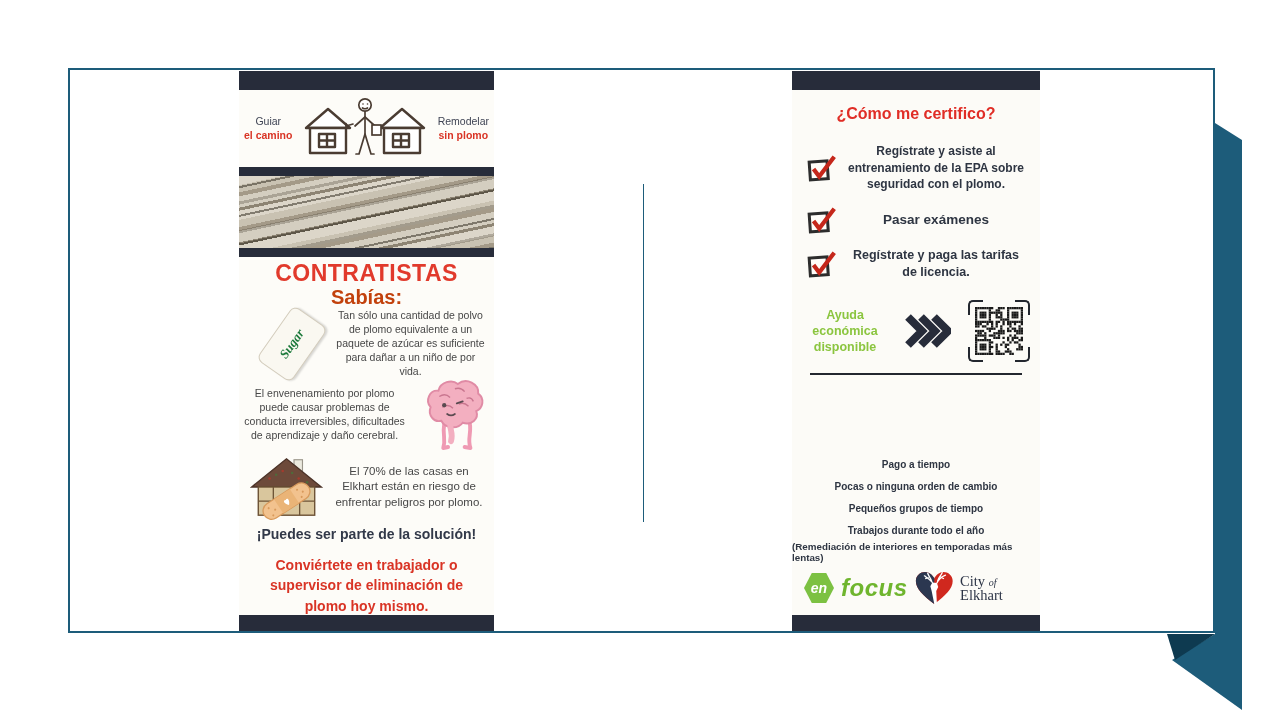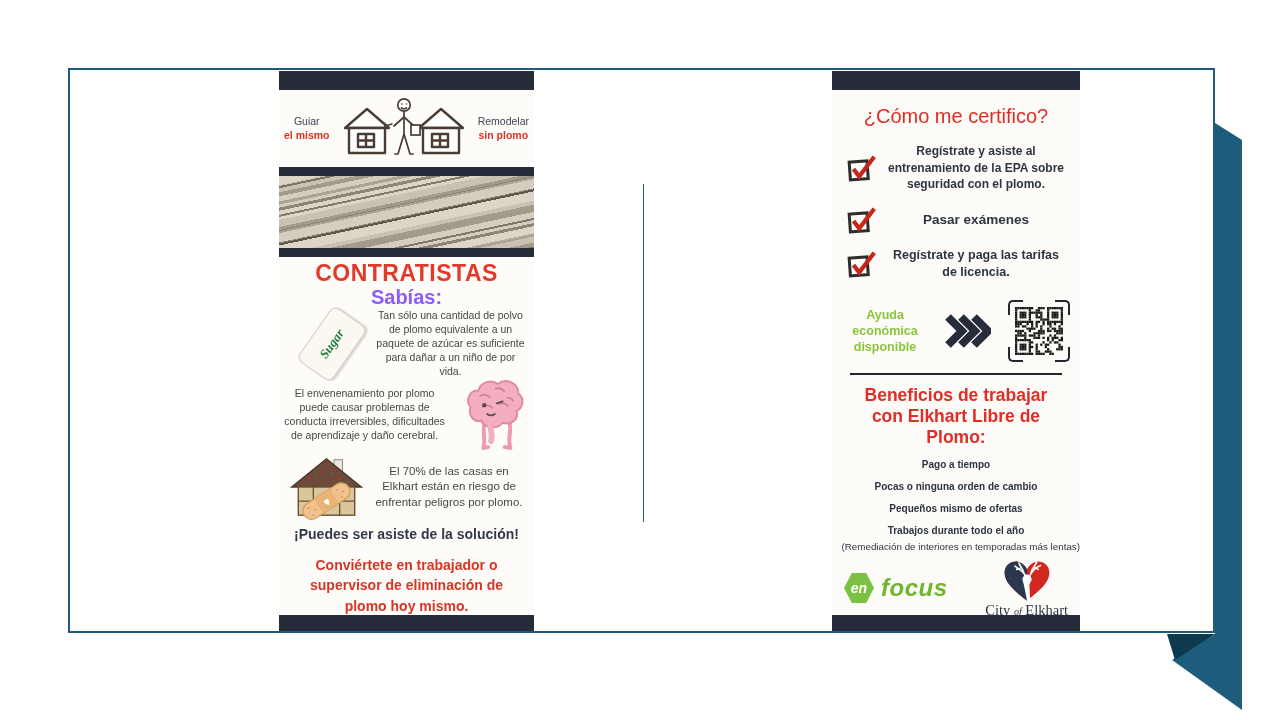--- a/index.html
+++ b/index.html
@@ -7,21 +7,21 @@
     width:1280px;height:720px;position:relative;overflow:hidden;
     background:#ffffff;
     font-family:"Liberation Sans","DejaVu Sans",sans-serif;
     -webkit-font-smoothing:antialiased;
   }
   .slide{
     position:absolute;left:68px;top:68px;width:1147px;height:565px;
     box-sizing:border-box;border:2px solid #1d5c7a;background:#ffffff;z-index:1;
   }
   .ribbon{position:absolute;left:0;top:0;width:1280px;height:720px;z-index:3;pointer-events:none;}
-  .panel{position:absolute;top:1px;height:560px;background:#fdfcf8;margin-left:40px;}
+  .panel{position:absolute;top:1px;height:560px;background:#fdfcf8;}
   .panel.left{left:169px;width:255px;}
   .panel.right{left:722px;width:248px;background:#fcfbf7;}
   .navbar{position:absolute;left:0;width:100%;background:#272c3a;}
   .navbar.top{top:0;height:19px;}
   .navbar.bottom{bottom:0;height:16px;}
   .mid-divider{position:absolute;left:573px;top:114px;width:1px;height:338px;background:#1d5c7a;}
 
   
   .lp-header{position:absolute;top:19px;left:0;width:100%;height:77px;display:flex;align-items:center;justify-content:space-between;padding:0 5px;box-sizing:border-box;}
   .tag{font-size:10.5px;line-height:1.25;color:#3f4454;}
@@ -29,42 +29,42 @@
   .tag.left-tag{text-align:center;}
   .tag.right-tag{text-align:center;}
   .photo{
     position:absolute;top:96px;left:0;width:100%;height:90px;box-sizing:border-box;
     border-top:9px solid #272c3a;border-bottom:9px solid #272c3a;
     background:
       repeating-linear-gradient(168deg, rgba(0,0,0,0) 0 10px, rgba(56,50,38,.55) 10px 12px, rgba(0,0,0,0) 12px 25px, rgba(92,84,70,.35) 25px 28px),
       repeating-linear-gradient(168deg, #dcd6c9 0 9px, #c9c2b2 9px 16px, #a49a88 16px 20px, #d4cec0 20px 31px, #8d8473 31px 34px);
   }
   .lp-title{position:absolute;top:189px;left:0;width:100%;text-align:center;color:#e13a2c;font-size:23px;font-weight:bold;letter-spacing:.5px;}
-  .lp-subtitle{position:absolute;top:215px;left:0;width:100%;text-align:center;color:#8b5cf6;font-size:20px;font-weight:bold;}
+  .lp-subtitle{position:absolute;top:215px;left:0;width:100%;text-align:center;color:#c2410c;font-size:20px;font-weight:bold;}
   .fact{position:absolute;left:0;width:100%;display:flex;align-items:center;box-sizing:border-box;}
   .fact-text{font-size:10.5px;line-height:1.35;color:#474747;text-align:center;}
   .f1{top:240px;height:64px;padding:0 8px;gap:4px;}
   .f1 .fact-text{width:156px;}
   .f2{top:305px;height:76px;padding:0 4px;gap:12px;}
   .f2 .fact-text{width:168px;}
   .f3{top:382px;height:68px;padding:0 8px;gap:6px;}
   .f3 .fact-text{width:156px;font-size:11.5px;}
   .sugar-wrap{width:84px;height:64px;position:relative;flex:none;}
   .sugar-pack{
     position:absolute;left:12px;top:12px;width:64px;height:40px;
     background:#faf8f1;border:1px solid #d3ccbc;border-radius:7px;
     box-shadow:1px 2px 2px rgba(0,0,0,.15);
     transform:rotate(-55deg);display:flex;align-items:center;justify-content:center;
   }
   .sugar-word{font-family:"Liberation Serif","DejaVu Serif",serif;font-weight:bold;font-style:italic;color:#1d7a3c;font-size:13px;}
   .solution{position:absolute;top:455px;left:0;width:100%;text-align:center;font-size:14px;font-weight:bold;color:#323949;}
   .cta{position:absolute;top:484px;left:0;width:100%;box-sizing:border-box;padding:0 14px;text-align:center;font-size:14px;line-height:1.45;font-weight:bold;color:#d93425;}
 
   
-  .rp-title{position:absolute;top:34px;left:0;width:100%;text-align:center;color:#e02d26;font-size:20px;font-weight:normal;}
+  .rp-title{position:absolute;top:34px;left:0;width:100%;text-align:center;color:#e02d26;font-size:16px;font-weight:bold;}
   .check{position:absolute;left:0;width:100%;display:flex;align-items:center;box-sizing:border-box;padding:0 14px;gap:8px;}
   .check-text{font-size:12px;line-height:1.4;font-weight:bold;color:#2e3542;text-align:center;flex:1;}
   .c1{top:68px;height:58px;}
   .c2{top:132px;height:34px;}
   .c2 .check-text{font-size:13.5px;}
   .c3{top:170px;height:46px;}
   .c3 .check-text{font-size:12.5px;}
   .checkbox{flex:none;}
   .aid{position:absolute;top:222px;left:0;width:100%;height:76px;display:flex;align-items:center;justify-content:center;gap:17px;}
   .aid-text{width:86px;text-align:center;font-size:12.5px;line-height:1.3;font-weight:bold;color:#8bc53f;}
@@ -72,43 +72,43 @@
   .qr-frame svg{display:block;}
   .corner{position:absolute;width:13px;height:13px;border:0 solid #23272f;}
   .corner.tl{left:0;top:0;border-left-width:2.5px;border-top-width:2.5px;border-top-left-radius:5px;}
   .corner.tr{right:0;top:0;border-right-width:2.5px;border-top-width:2.5px;border-top-right-radius:5px;}
   .corner.bl{left:0;bottom:0;border-left-width:2.5px;border-bottom-width:2.5px;border-bottom-left-radius:5px;}
   .corner.br{right:0;bottom:0;border-right-width:2.5px;border-bottom-width:2.5px;border-bottom-right-radius:5px;}
   .rp-divider{position:absolute;top:302px;left:18px;width:212px;height:2px;background:#23272f;}
   .benefits-title{position:absolute;top:314px;left:0;width:100%;box-sizing:border-box;padding:0 20px;text-align:center;color:#e02d26;font-size:17.5px;line-height:1.2;font-weight:bold;}
   .benefit{position:absolute;left:0;width:100%;text-align:center;font-size:10px;font-weight:bold;color:#2e3542;}
   .b0{top:388px;} .b1{top:410px;} .b2{top:432px;} .b3{top:454px;}
-  .benefit-note{position:absolute;top:470px;left:0;width:100%;text-align:right;font-size:9.8px;font-weight:normal;color:#2e3542;}
+  .benefit-note{position:absolute;top:470px;left:0;width:100%;text-align:left;font-size:9.8px;font-weight:bold;color:#2e3542;}
   .logos{position:absolute;top:486px;left:0;width:100%;height:62px;display:flex;align-items:center;justify-content:space-between;box-sizing:border-box;padding:0 12px;}
   .enfocus{display:flex;align-items:center;gap:7px;}
   .hex{width:30px;height:30px;background:#7cc142;display:flex;align-items:center;justify-content:center;
        clip-path:polygon(26% 0,74% 0,100% 50%,74% 100%,26% 100%,0 50%);}
   .hex i{font-style:italic;font-weight:bold;color:#ffffff;font-size:14px;}
   .focus{font-style:italic;font-weight:bold;color:#6fb52e;font-size:24px;letter-spacing:.5px;}
-  .citylogo{display:flex;flex-direction:column;align-items:center;}
+  .citylogo{display:flex;align-items:center;}
   .city-text{font-family:"Liberation Serif","DejaVu Serif",serif;color:#2c3446;font-size:14.5px;line-height:1;}
   .city-text i{font-size:10px;}
 </style>
 </head>
 <body>
 
 <div class="slide">
 
   <div class="panel left">
     <div class="navbar top"></div>
 
     <div class="lp-header">
       <div class="tag left-tag">
         <div class="l1">Guiar</div>
-        <div class="l2">el mismo</div>
+        <div class="l2">el camino</div>
       </div>
       <svg width="126" height="66" viewBox="0 0 126 66">
         <g stroke="#4a3c32" stroke-width="2.4" fill="#ffffff" stroke-linejoin="round">
           <path d="M4,32 L26,13 L48,32 Z"></path>
           <rect x="8" y="32" width="36" height="25"></rect>
           <rect x="17" y="38" width="16" height="13"></rect>
           <path d="M25,38 L25,51 M17,44.5 L33,44.5" fill="none"></path>
           <path d="M78,32 L100,13 L122,32 Z"></path>
           <rect x="82" y="32" width="36" height="25"></rect>
           <rect x="91" y="38" width="16" height="13"></rect>
@@ -190,21 +190,21 @@
             <circle cx="58" cy="46" r="1.1"></circle>
               <circle cx="62" cy="51" r="1.1"></circle>
               <circle cx="58" cy="55" r="1.1"></circle>
           </g>
           <path d="M42,55 C38,51 39,46.5 42,48.5 C45,46.5 46,51 42,55 Z" fill="#ffffff"></path>
         </g>
       </svg>
       <div class="fact-text">El 70% de las casas en Elkhart están en riesgo de enfrentar peligros por plomo.</div>
     </div>
 
-    <div class="solution">¡Puedes ser asiste de la solución!</div>
+    <div class="solution">¡Puedes ser parte de la solución!</div>
     <div class="cta">Conviértete en trabajador o supervisor de eliminación de plomo hoy mismo.</div>
 
     <div class="navbar bottom"></div>
   </div>
 
   <div class="mid-divider"></div>
 
   <div class="panel right">
     <div class="navbar top"></div>
 
@@ -481,24 +481,23 @@
           </svg>
         <div class="corner tl"></div>
         <div class="corner tr"></div>
         <div class="corner bl"></div>
         <div class="corner br"></div>
       </div>
     </div>
 
     <div class="rp-divider"></div>
 
-    <div class="benefits-title">Beneficios de trabajar con Elkhart Libre de Plomo:</div>
     <div class="benefit b0">Pago a tiempo</div>
     <div class="benefit b1">Pocas o ninguna orden de cambio</div>
-    <div class="benefit b2">Pequeños mismo de ofertas</div>
+    <div class="benefit b2">Pequeños grupos de tiempo</div>
     <div class="benefit b3">Trabajos durante todo el año</div>
     <div class="benefit-note">(Remediación de interiores en temporadas más lentas)</div>
 
     <div class="logos">
       <div class="enfocus">
         <span class="hex">
             <i>en</i>
           </span>
         <span class="focus">focus</span>
       </div>

